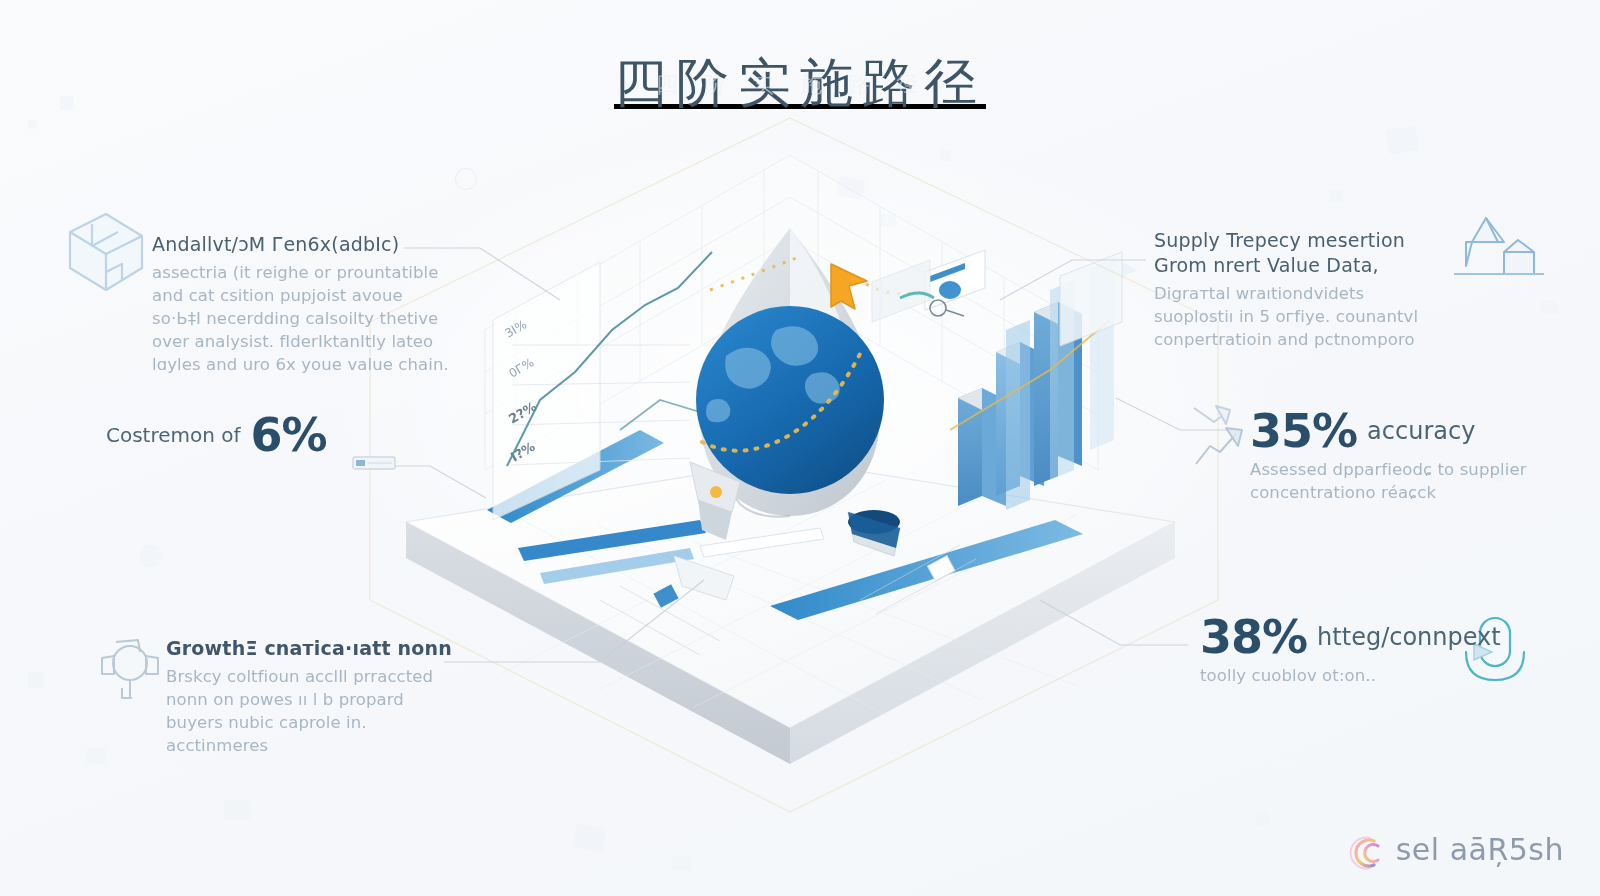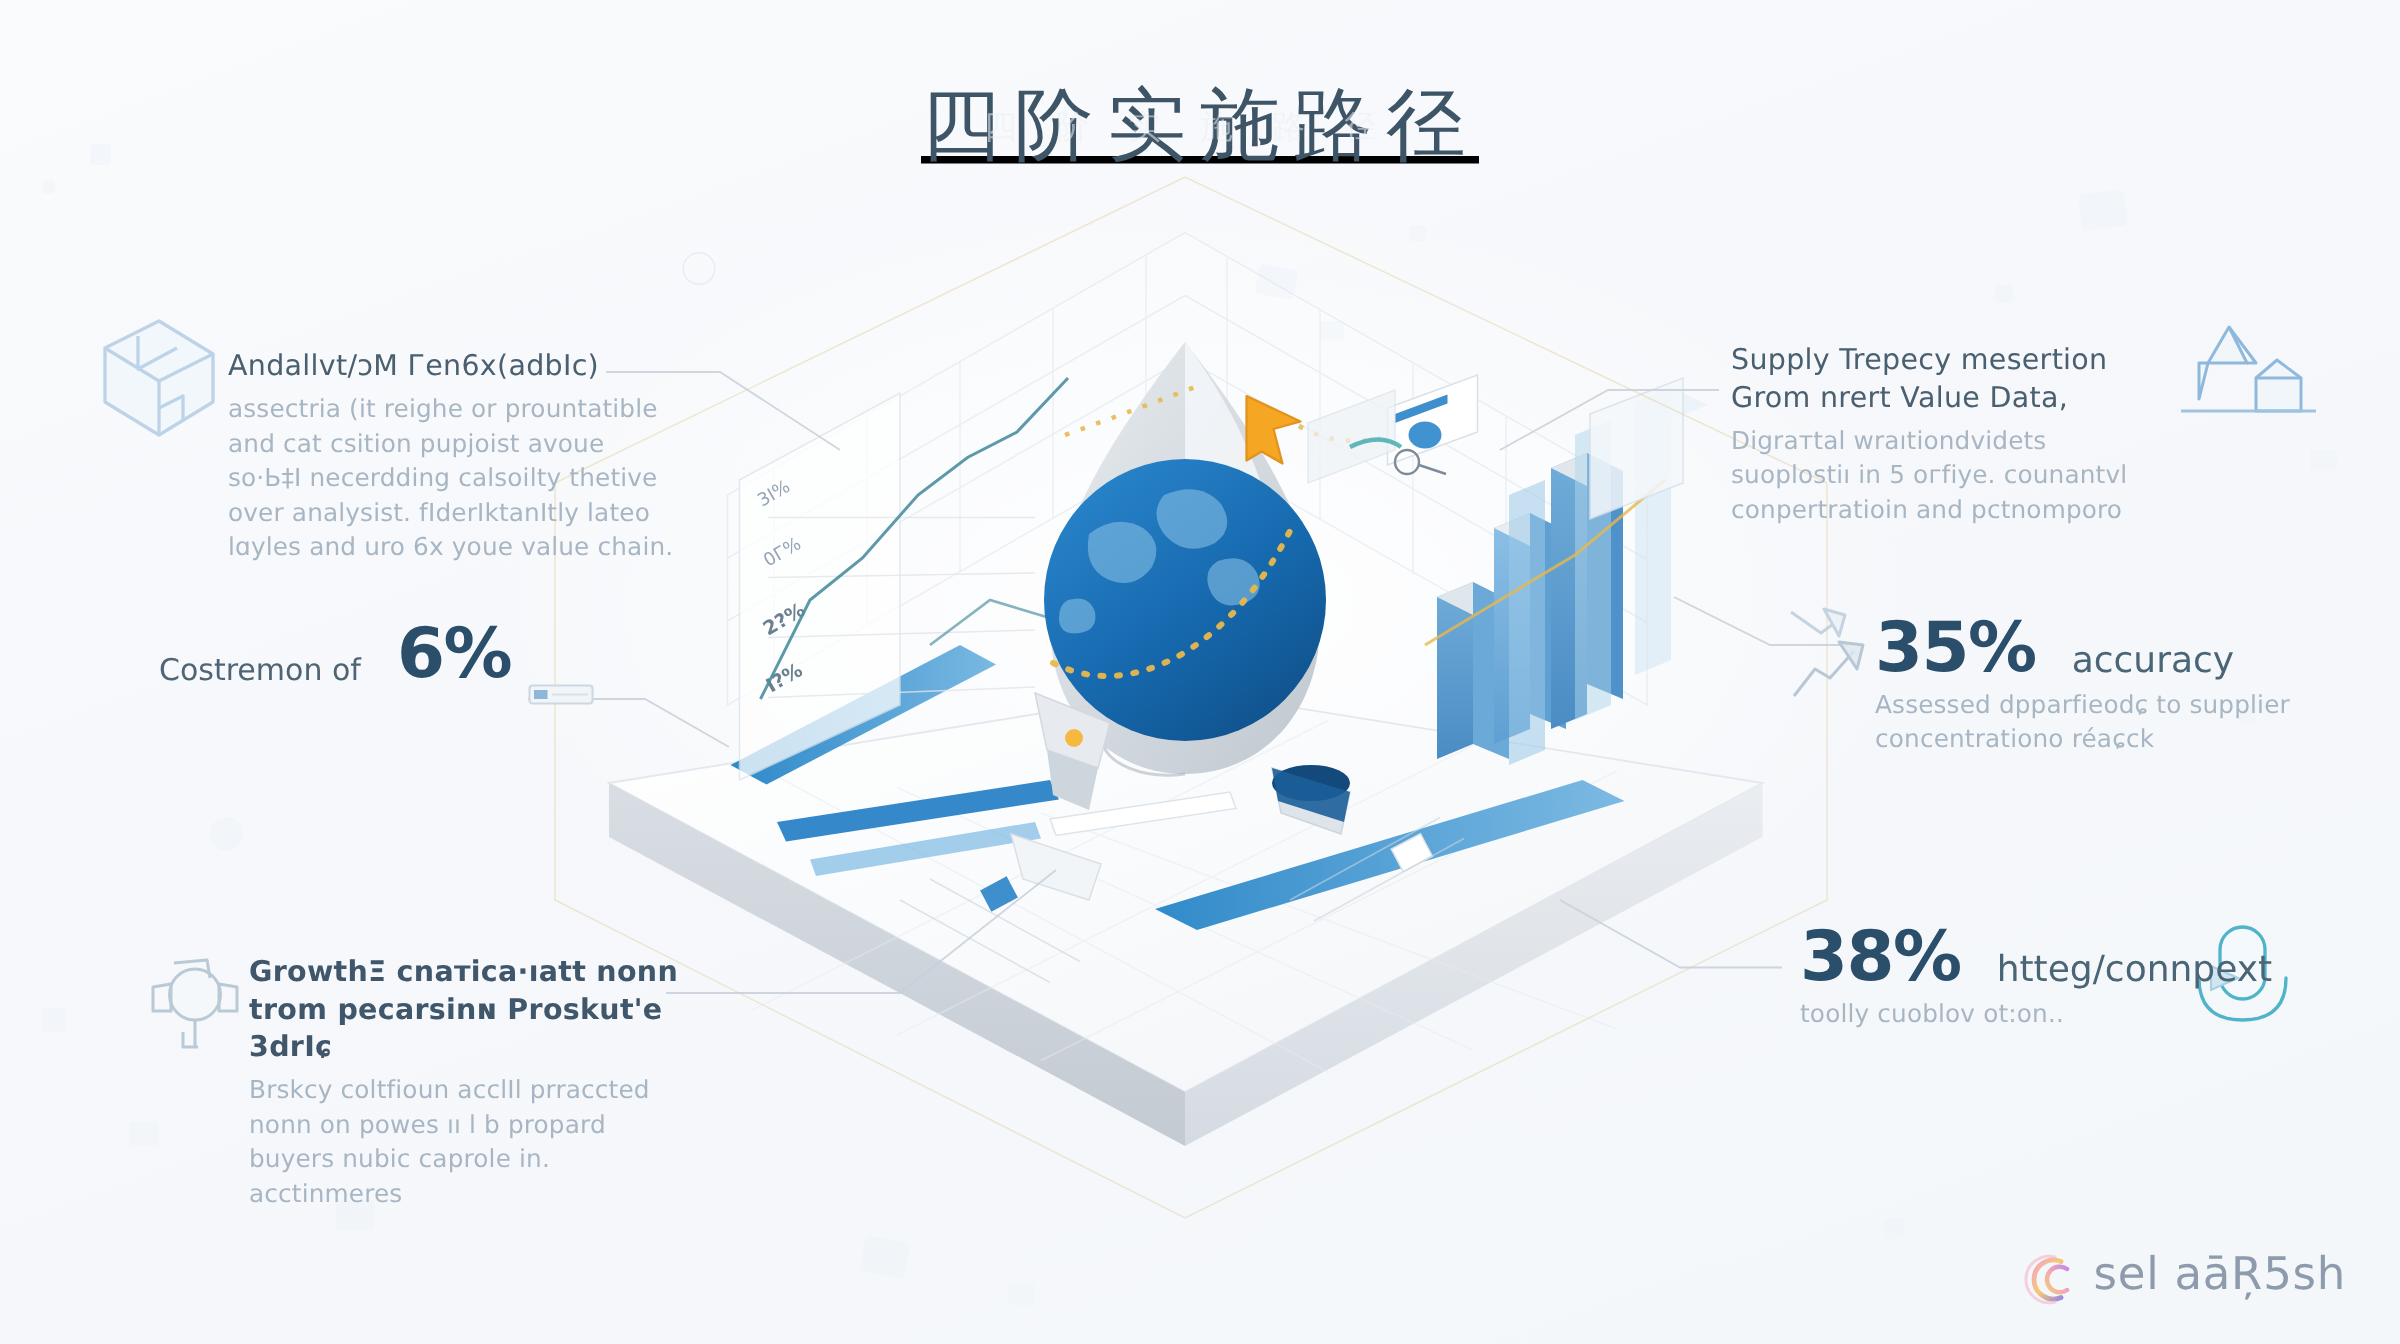--- a/index.html
+++ b/index.html
@@ -32,21 +32,21 @@
   .note { position:absolute; }
   .note .hd {
     font-size:19px; line-height:25px; color:#4a6070; font-weight:400;
     font-family:"DejaVu Sans","Liberation Sans",sans-serif; letter-spacing:.2px;
   }
   .note .hd.bold { font-weight:600; color:#40566a; }
   .note .bd {
     margin-top:4px; font-size:16.5px; line-height:23px; color:#a8b6c4;
     font-family:"DejaVu Sans","Liberation Sans",sans-serif; letter-spacing:.1px;
   }
-  .stat-line { display:flex; align-items:flex-end; gap:24px; white-space:nowrap; }
+  .stat-line { display:flex; align-items:center; gap:10px; white-space:nowrap; }
   .stat-pre { font-size:20px; color:#4f6575; font-family:"DejaVu Sans","Liberation Sans",sans-serif; }
   .stat-num {
     font-size:46px; font-weight:700; color:#2b4f6b; letter-spacing:-1px;
     font-family:"DejaVu Sans","Liberation Sans",sans-serif; line-height:1;
   }
   .stat-post { font-size:24px; color:#4a6575; font-family:"DejaVu Sans","Liberation Sans",sans-serif; }
 
   
   .overlay { position:absolute; inset:0; width:1600px; height:896px; pointer-events:none; }
 
@@ -335,21 +335,20 @@
 
 <div class="note" style="left:106px; top:412px; width:260px;">
   <div class="stat-line">
     <span class="stat-pre">Costremon of</span>
     <span class="stat-num">6%</span>
   </div>
 </div>
 
 <div class="note" style="left:166px; top:636px; width:300px;">
   <div class="hd bold">GrowthΞ cnaтica·ıatt nonn</div>
-  <div class="hd bold">trom pecarsinɴ Proskut'e 3drIɕ</div>
   <div class="bd">Brskcy coltfioun acclIl prraccted nonn on powes ıı l b propard buyers nubic caprole in. acctinmeres</div>
 </div>
 
 <div class="note" style="left:1154px; top:228px; width:290px;">
   <div class="hd">Supply Trepecy mesertion</div>
   <div class="hd">Grom nrert Value Data,</div>
   <div class="bd">Digraтtal wraıtiondvidets suoplostiı in 5 oгfiye. counantvl conpertratioin and pctnomporo</div>
 </div>
 
 <div class="note" style="left:1250px; top:408px; width:300px;">

